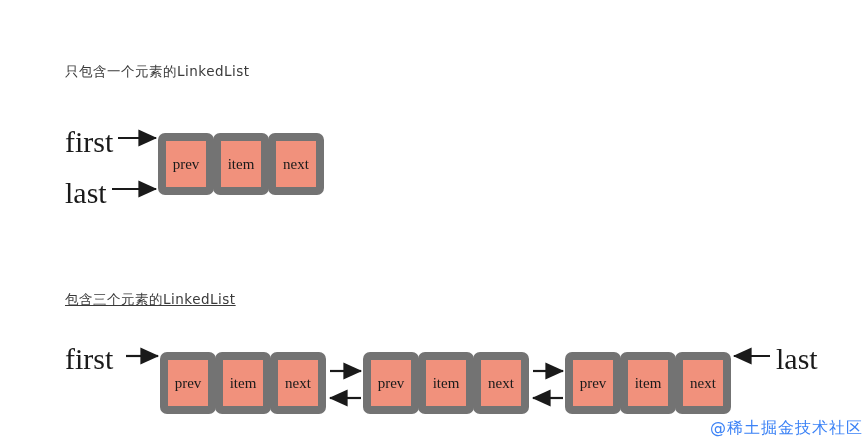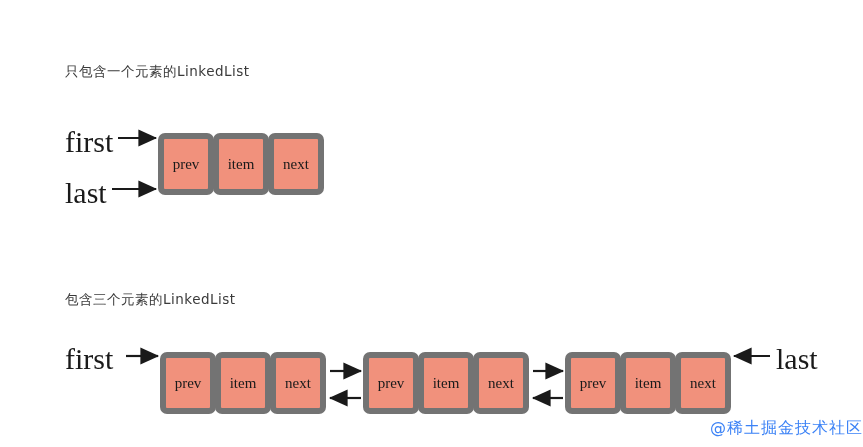--- a/index.html
+++ b/index.html
@@ -21,21 +21,21 @@
   .caption {
     position: absolute;
     font-family: "DejaVu Sans", "Liberation Sans", sans-serif;
     font-size: 13.5px;
     line-height: 1;
     color: #3a3a3a;
     white-space: nowrap;
     letter-spacing: 0.5px;
   }
   #caption-one  { left: 65px; top: 65px; }
-  #caption-three{ left: 65px; top: 293px; }
+  #caption-three{ left: 65px; top: 293px; text-decoration: underline; }
 
   
   .ptr-label {
     position: absolute;
     font-family: "Liberation Serif", "DejaVu Serif", serif;
     font-size: 30px;
     line-height: 1;
     color: #1a1a1a;
     white-space: nowrap;
   }
@@ -44,21 +44,21 @@
   .node {
     position: absolute;
     display: flex;
     height: 62px;
   }
   .cell {
     width: 56px;
     height: 100%;
     box-sizing: border-box;
     background: #F1917C;
-    border: 6px solid #737373;
+    border: 8px solid #737373;
     border-radius: 7px;
     display: flex;
     align-items: center;
     justify-content: center;
     font-family: "Liberation Serif", "DejaVu Serif", serif;
     font-size: 15px;
     color: #1a1a1a;
     margin-right: -1px;
   }
   .cell:last-child { margin-right: 4px; }

